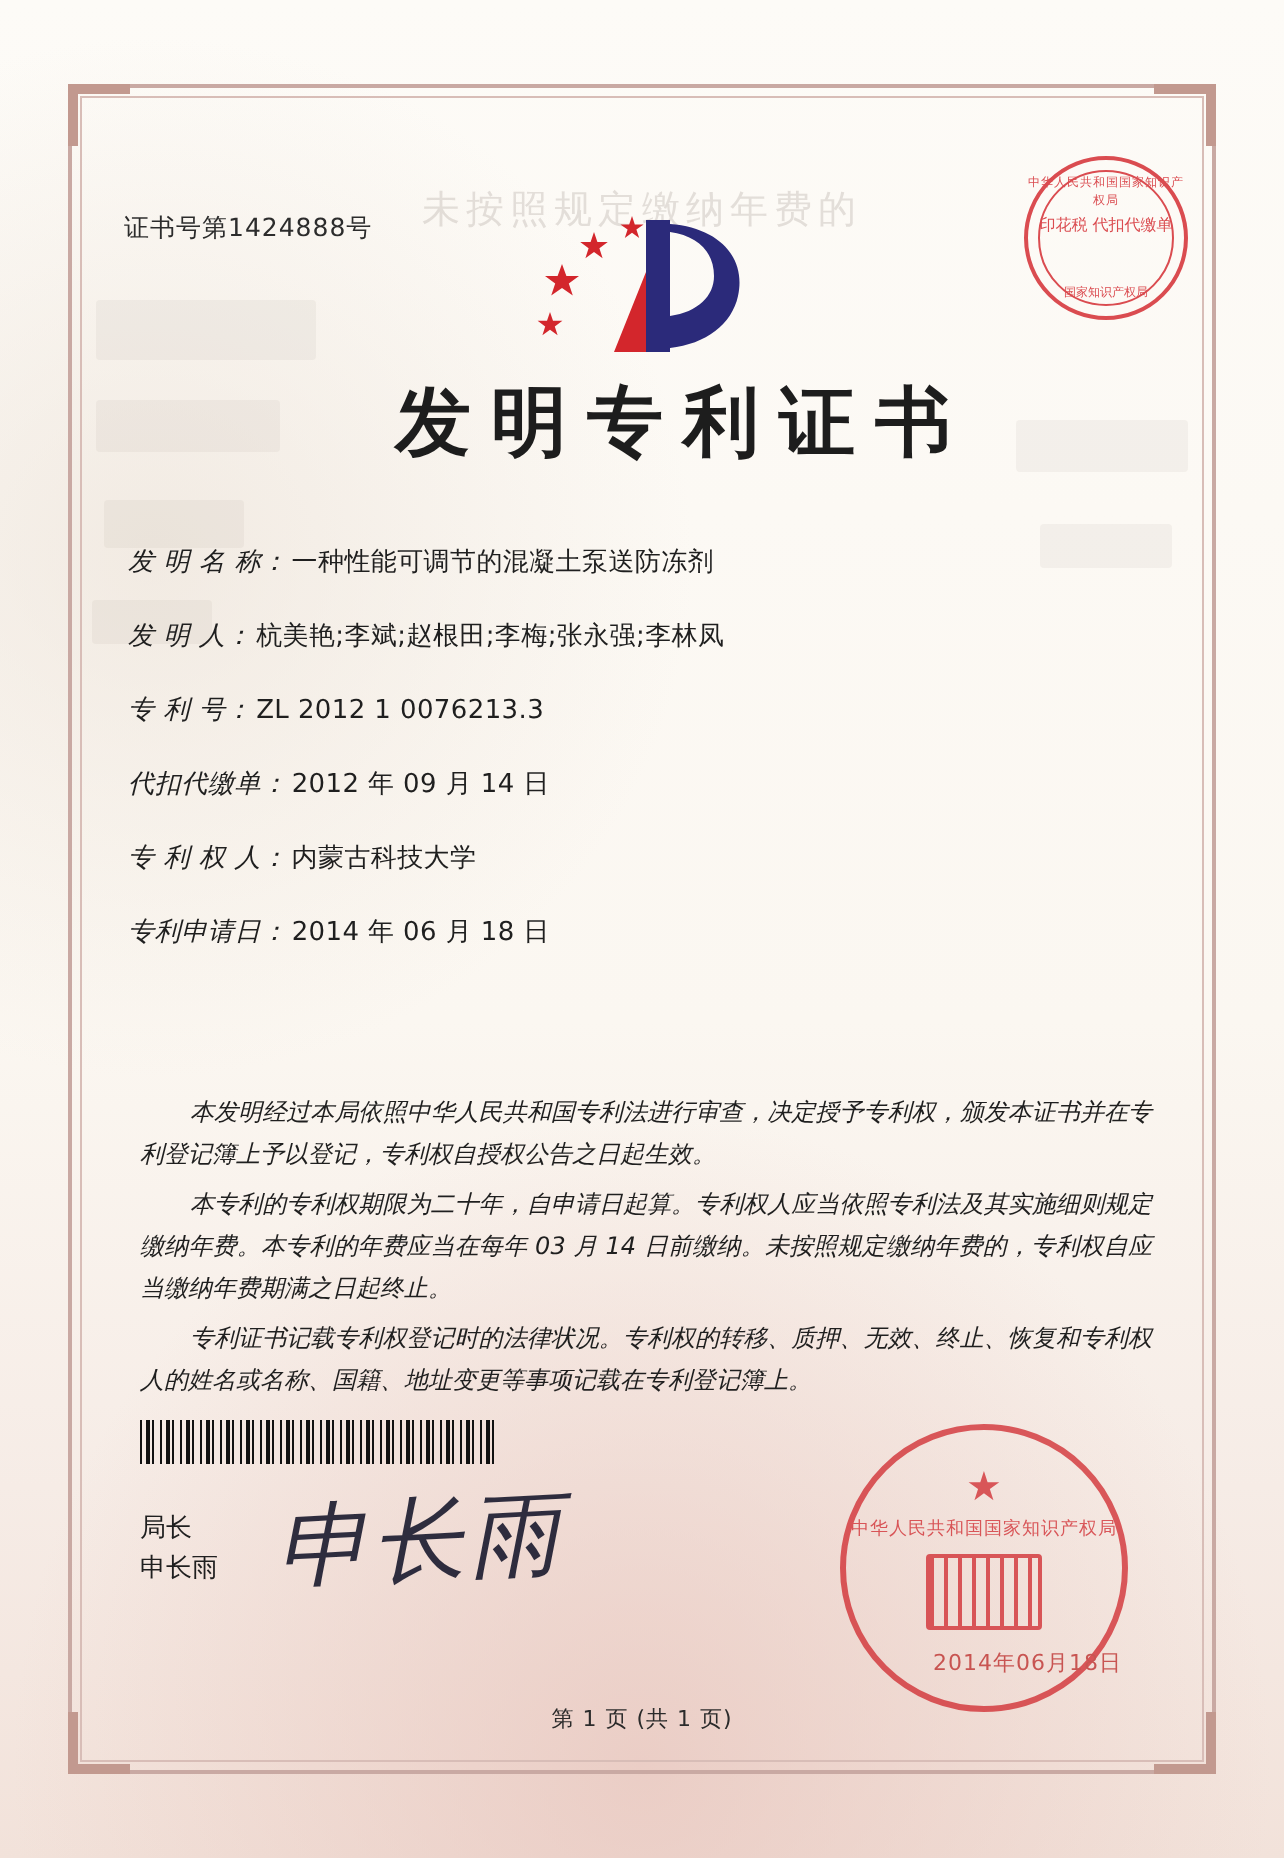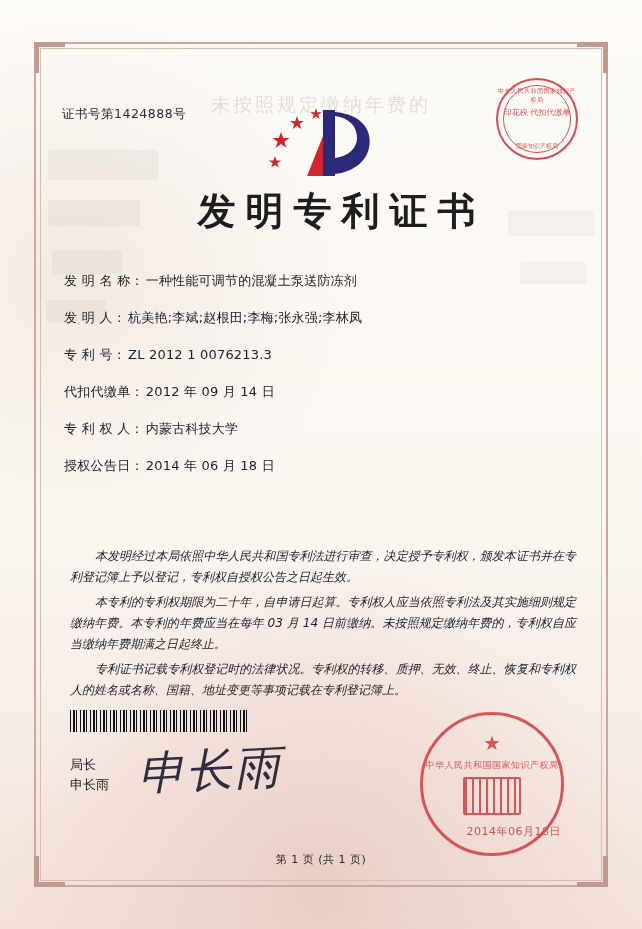--- a/index.html
+++ b/index.html
@@ -116,20 +116,21 @@
   .field-row {
     display: flex;
     align-items: baseline;
     margin-bottom: 19px;
     font-size: 13px;
     color: #1f1f1f;
   }
   .field-label {
     white-space: nowrap;
     letter-spacing: 0.3px;
+    font-style: italic;
   }
   .field-value {
     margin-left: 2px;
     letter-spacing: 0.2px;
     word-break: break-all;
   }
 
   .body-text {
     position: absolute;
     left: 70px;
@@ -177,21 +178,21 @@
     font-family: "DejaVu Serif", serif;
     font-style: italic;
     letter-spacing: 2px;
     transform: rotate(-3deg);
     opacity: 0.9;
   }
 
   
   .seal-top {
     position: absolute;
-    right: 64px;
+    right: 48px;
     top: 78px;
     width: 78px;
     height: 78px;
     border-radius: 50%;
     border: 2.5px solid #d3262c;
     color: #d3262c;
     opacity: 0.82;
   }
   .seal-top .ring {
     position: absolute;
@@ -335,21 +336,21 @@
     </div>
     <div class="field-row">
       <span class="field-label">代扣代缴单：</span>
       <span class="field-value">2012 年 09 月 14 日</span>
     </div>
     <div class="field-row">
       <span class="field-label">专 利 权 人：</span>
       <span class="field-value">内蒙古科技大学</span>
     </div>
     <div class="field-row">
-      <span class="field-label">授权公告日：</span>
+      <span class="field-label">专利申请日：</span>
       <span class="field-value">2014 年 06 月 18 日</span>
     </div>
   </div>
 
   <div class="body-text">
     <p>本发明经过本局依照中华人民共和国专利法进行审查，决定授予专利权，颁发本证书并在专利登记簿上予以登记，专利权自授权公告之日起生效。</p>
     <p>本专利的专利权期限为二十年，自申请日起算。专利权人应当依照专利法及其实施细则规定缴纳年费。本专利的年费应当在每年 03 月 14 日前缴纳。未按照规定缴纳年费的，专利权自应当缴纳年费期满之日起终止。</p>
     <p>专利证书记载专利权登记时的法律状况。专利权的转移、质押、无效、终止、恢复和专利权人的姓名或名称、国籍、地址变更等事项记载在专利登记簿上。</p>
   </div>
 

